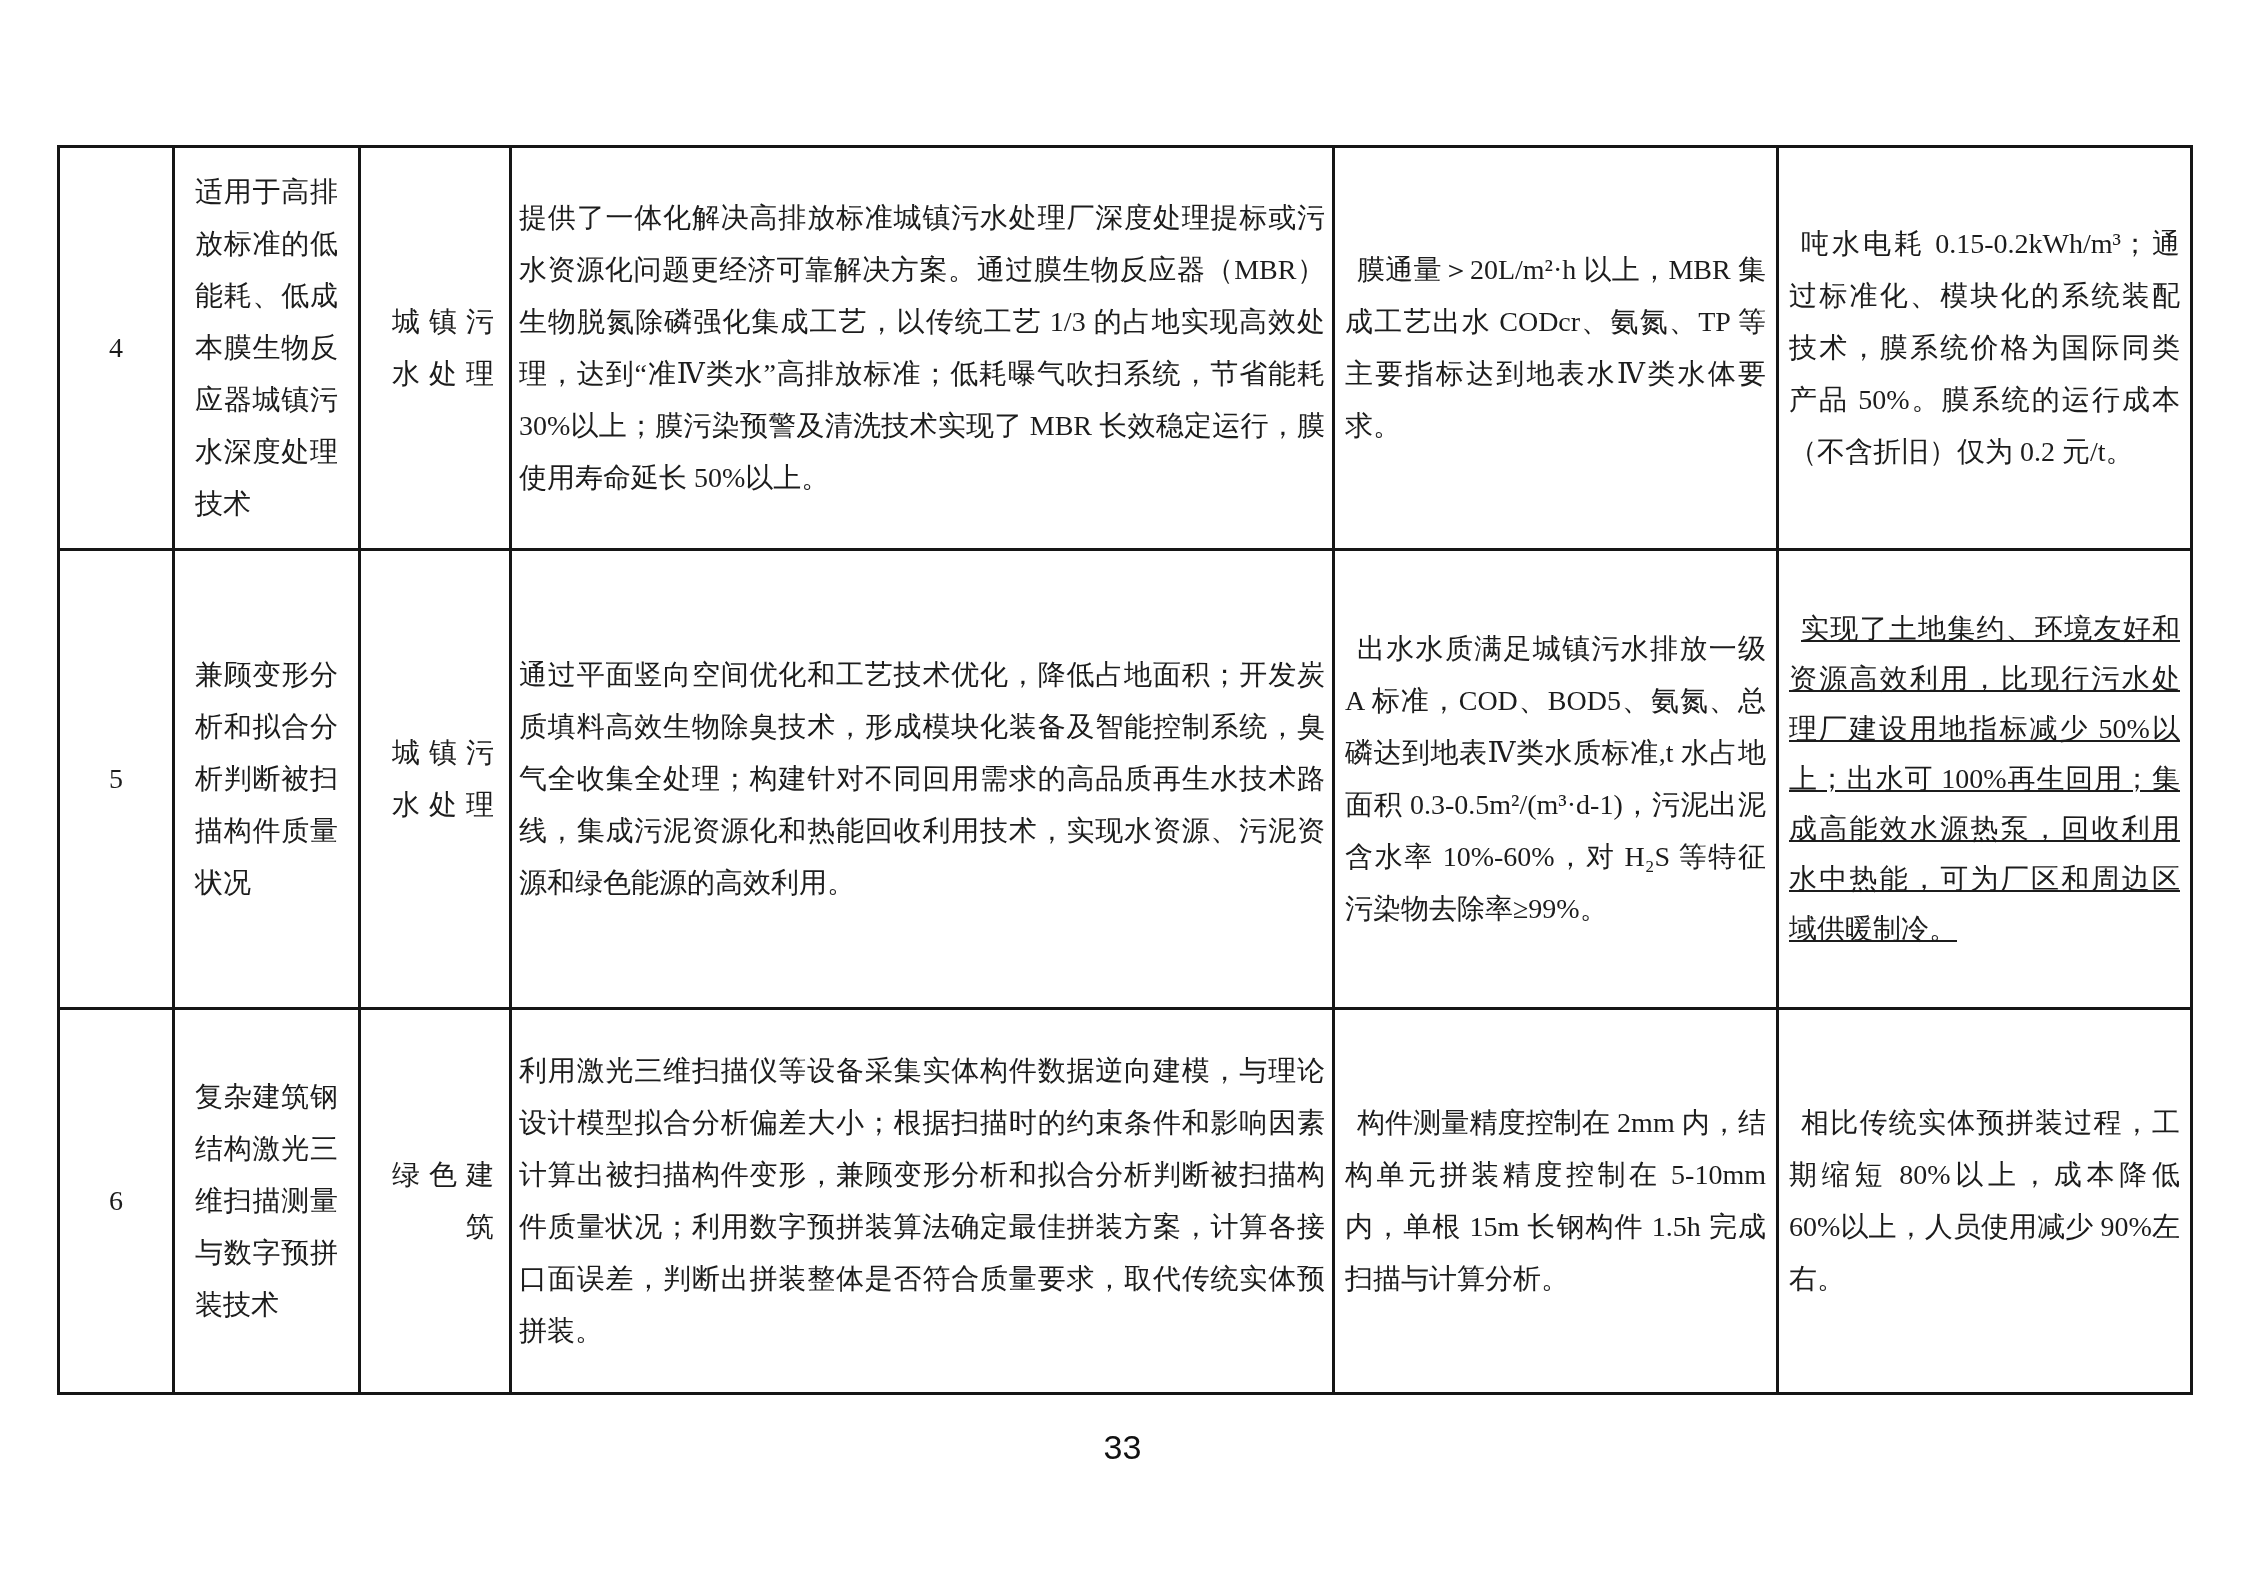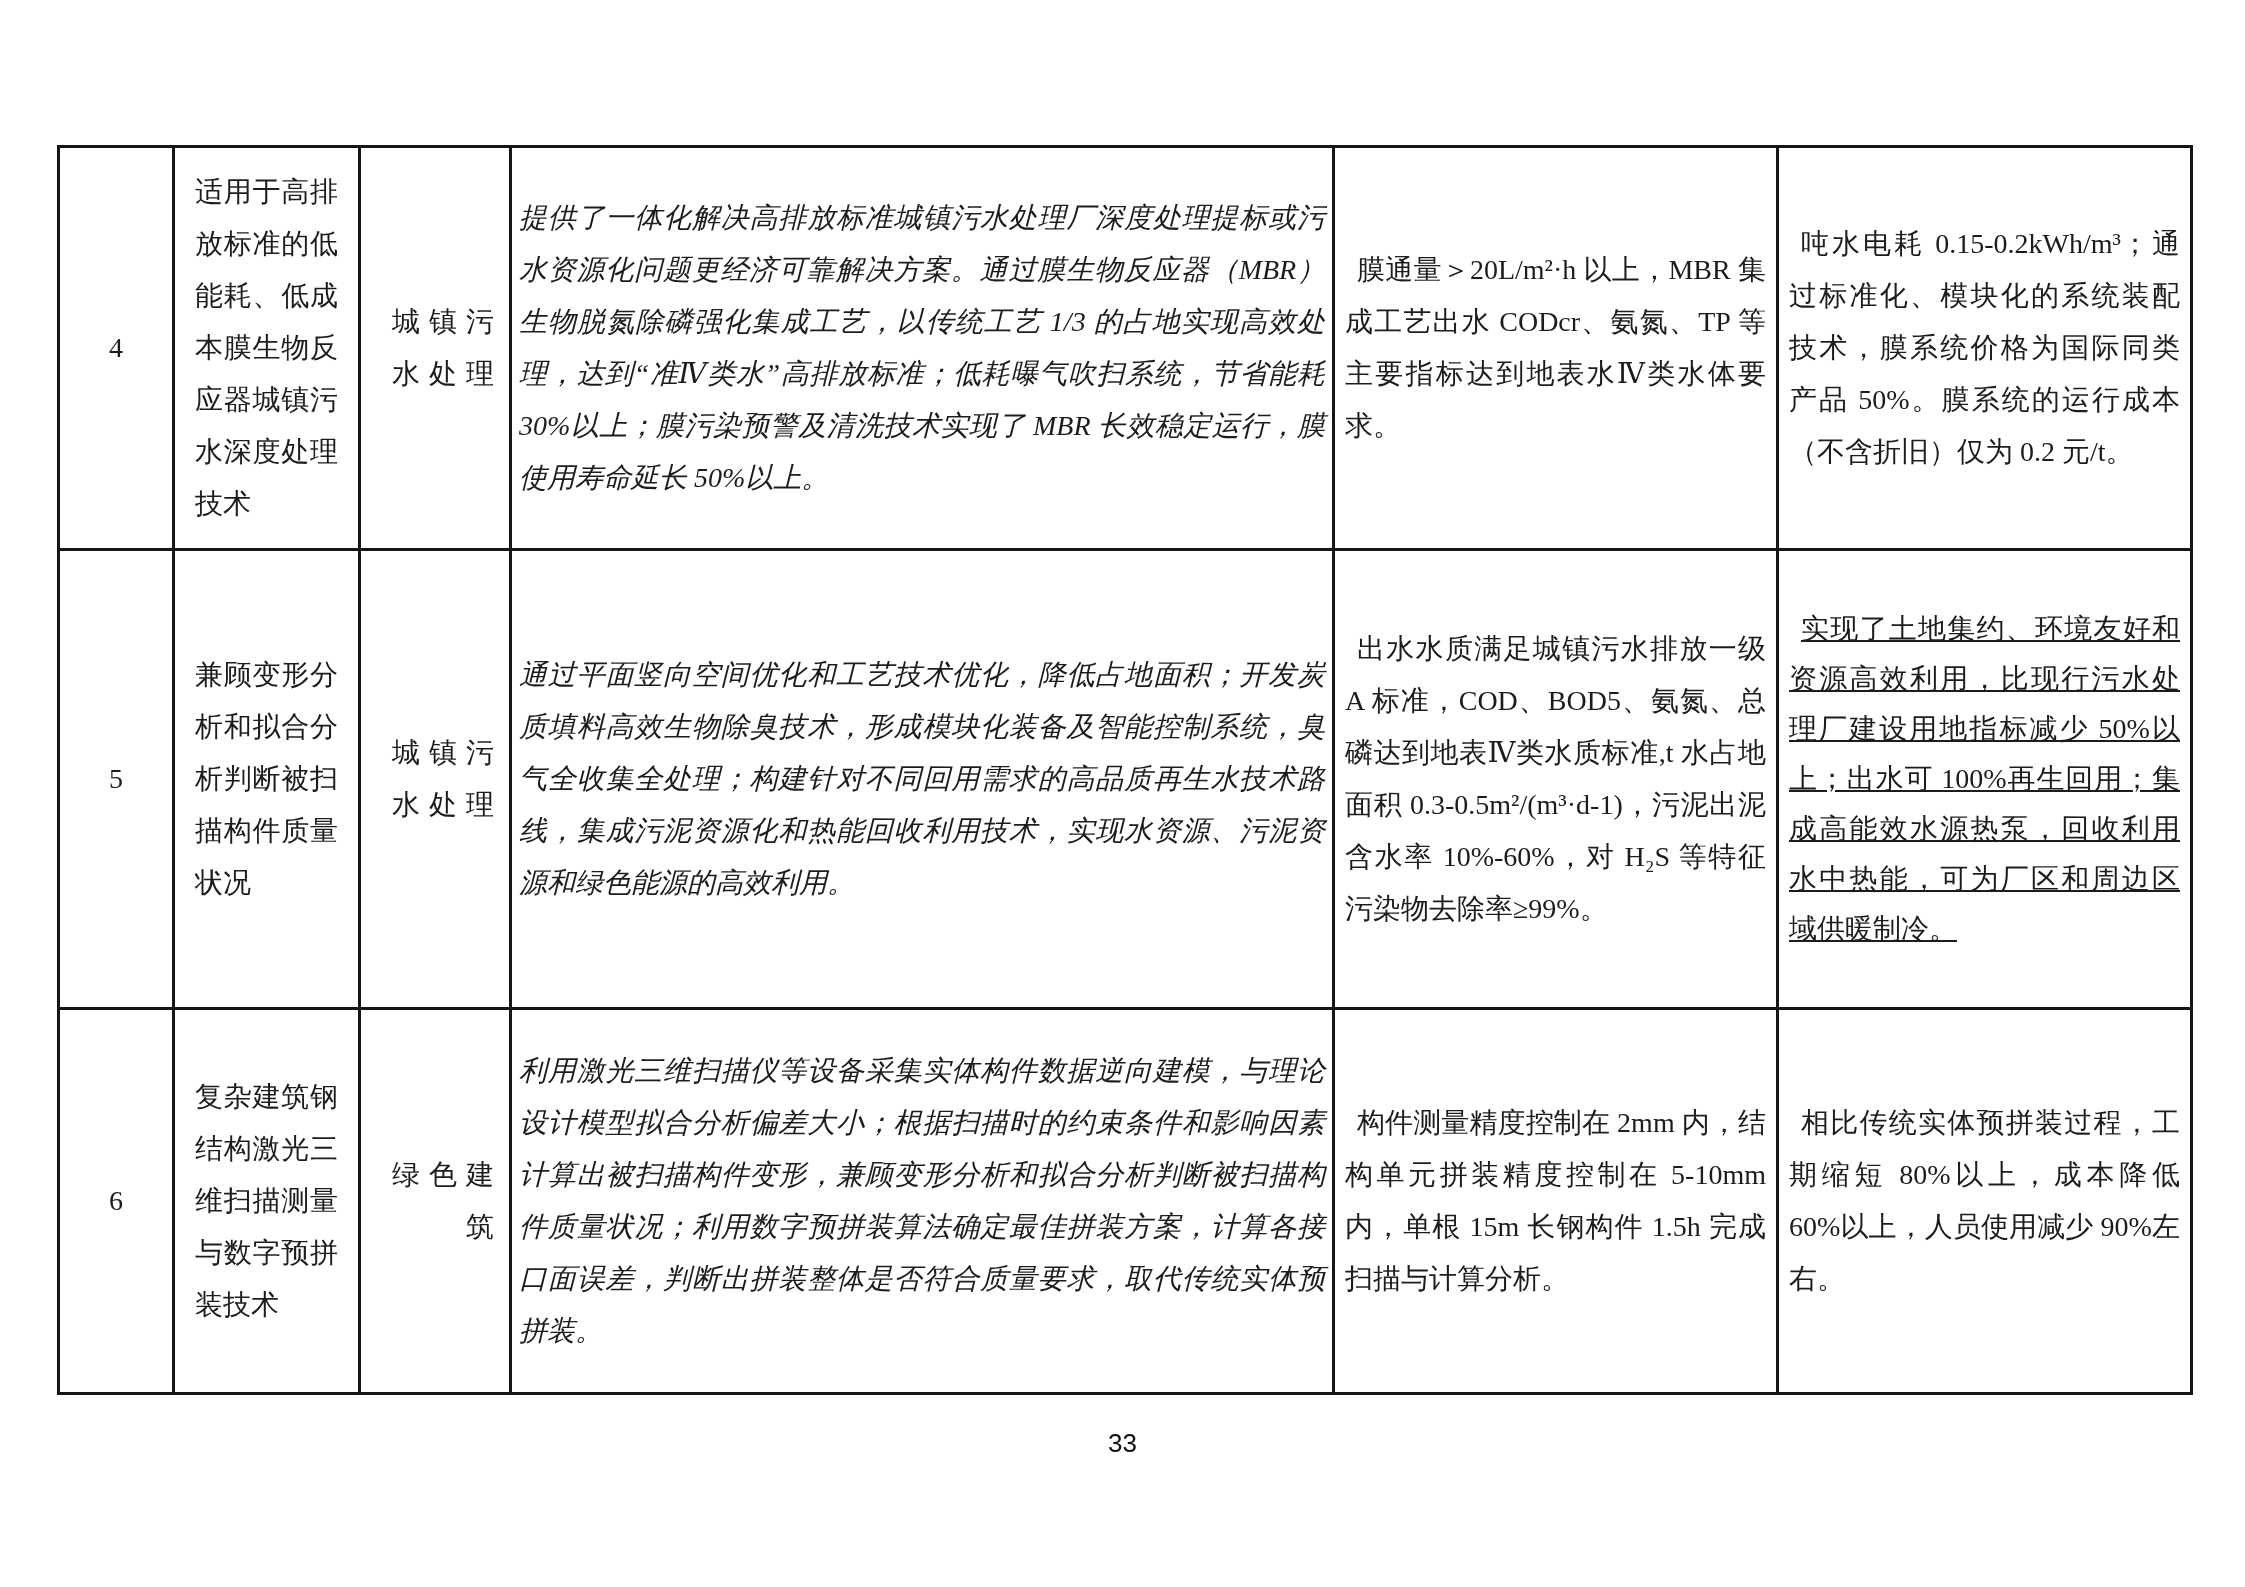--- a/index.html
+++ b/index.html
@@ -51,37 +51,36 @@
   }
   td.c-cat {
     text-align: right;
     letter-spacing: 9px;
     line-height: 49px;
     padding: 0 6px;
   }
   td.c-desc {
     padding: 8px 7px;
     text-align: justify;
-    font-style: italic;
   }
   td.c-ind, td.c-ben {
     padding: 0 10px;
     text-align: justify;
     text-indent: 12px;
   }
   tr.row-b td.c-ben { line-height: 50px; text-decoration: underline; }
 
   .page-number {
     position: absolute;
     left: 0;
     right: 0;
     top: 1428px;
     text-align: center;
     font-family: "Liberation Sans", "DejaVu Sans", sans-serif;
-    font-size: 26px;
+    font-size: 34px;
     color: #111111;
   }
 </style>
 </head>
 <body>
 
 <div class="page">
 
   <table class="doc-table">
     <colgroup>

